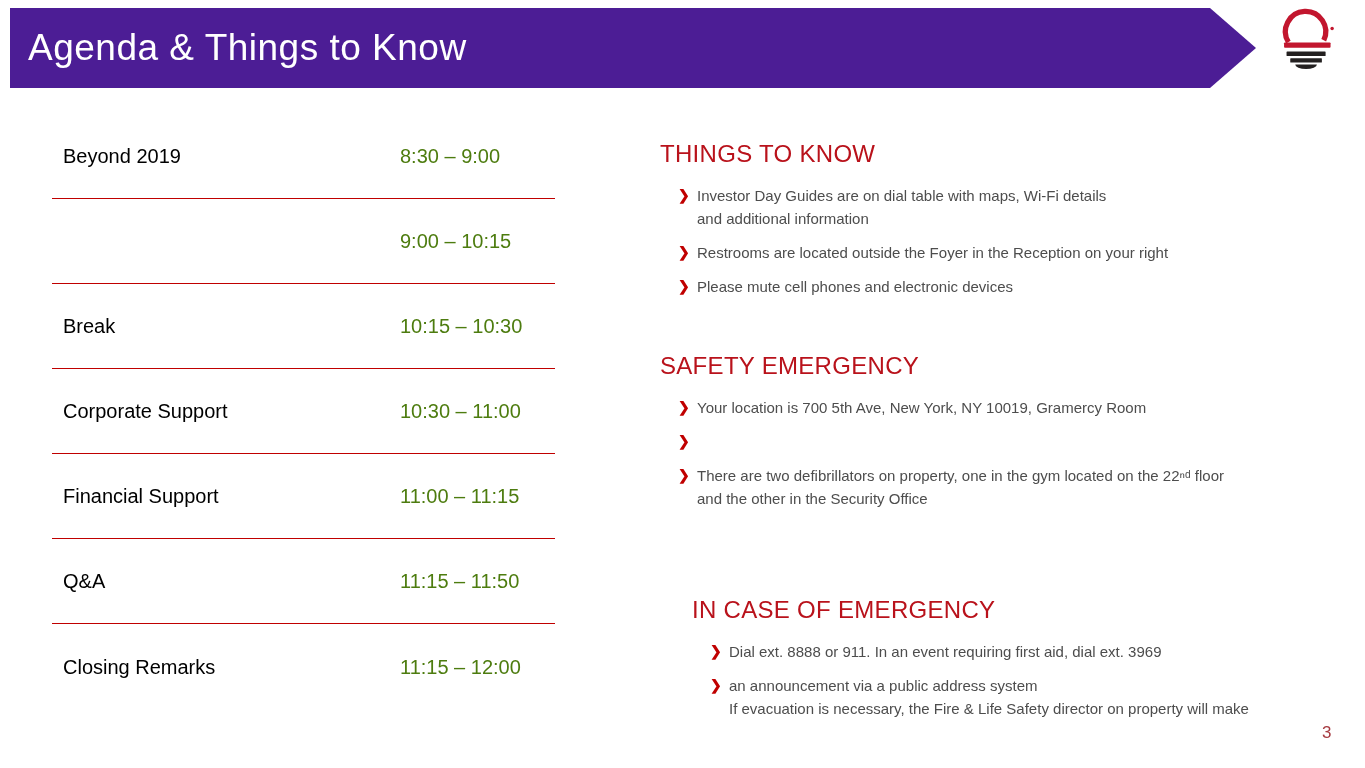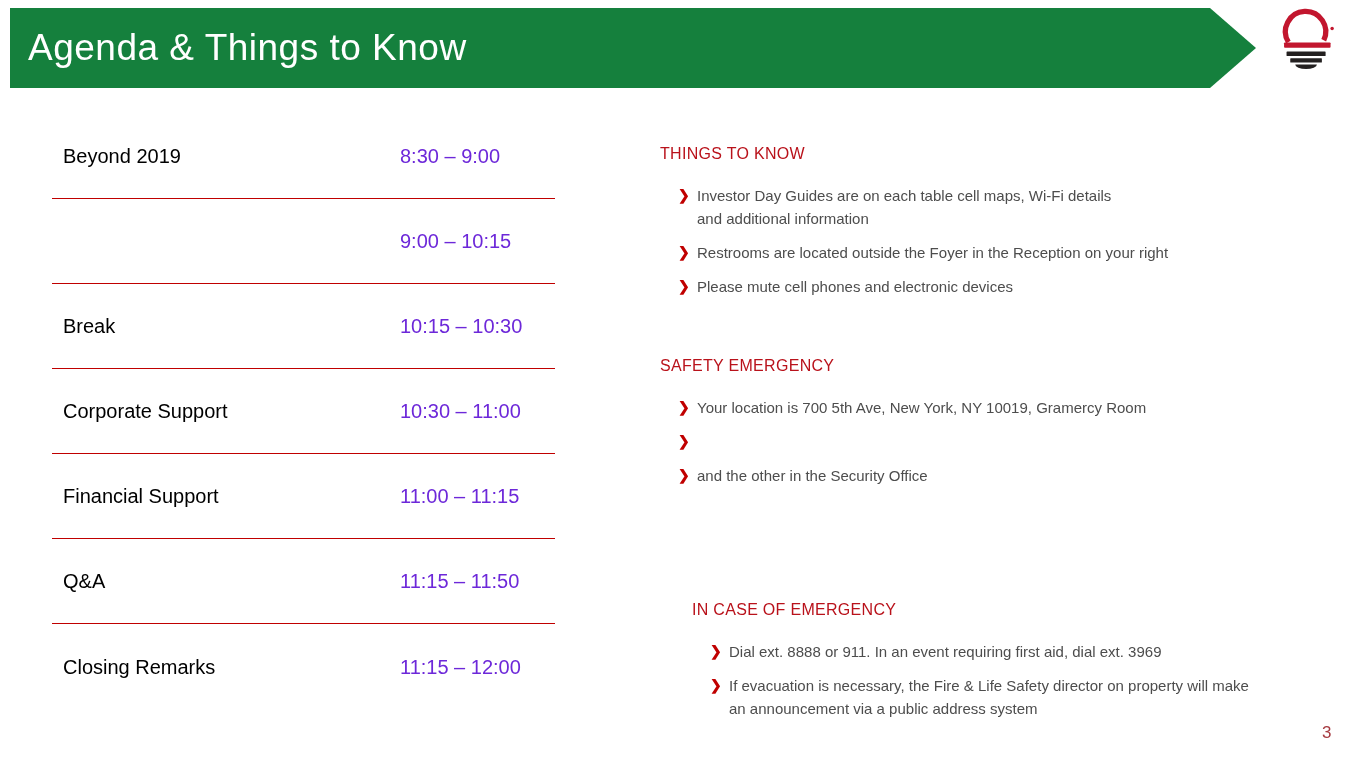--- a/index.html
+++ b/index.html
@@ -3,52 +3,52 @@
 <meta charset="utf-8">
 <style>
   * { margin: 0; padding: 0; box-sizing: border-box; }
   html, body { width: 1365px; height: 768px; background: #ffffff; overflow: hidden;
     font-family: "Liberation Sans", sans-serif; }
   .slide { position: relative; width: 1365px; height: 768px; background: #ffffff; }
 
   
   .banner {
     position: absolute; left: 10px; top: 8px; width: 1246px; height: 100px;
-    background: #15803d;
+    background: #4c1d95;
     clip-path: polygon(0 0, 1200px 0, 1246px 40px, 1200px 80px, 0 80px);
   }
   .banner h1 {
     color: #ffffff; font-size: 37px; font-weight: 400; line-height: 80px;
     padding-left: 18px; letter-spacing: 0.5px; white-space: nowrap;
   }
 
   
   .logo { position: absolute; left: 1276px; top: 6px; width: 62px; height: 66px; }
 
   
   .agenda { position: absolute; left: 52px; top: 114px; width: 503px; }
   .agenda-row { position: relative; height: 85px; }
   .agenda-row.lined { border-bottom: 1.5px solid #C00000; }
   .agenda-label {
     position: absolute; left: 11px; top: 50%; transform: translateY(-50%);
     font-size: 20px; color: #000000; white-space: nowrap;
   }
   .agenda-time {
     position: absolute; left: 348px; top: 50%; transform: translateY(-50%);
-    font-size: 20px; color: #6d28d9; white-space: nowrap;
+    font-size: 20px; color: #4d7c0f; white-space: nowrap;
   }
 
   
   .right-col { position: absolute; left: 660px; top: 143px; width: 680px; }
   .info-section { position: absolute; left: 0; width: 680px; }
   .sec-0 { top: 0; }
   .sec-1 { top: 212px; }
   .sec-2 { top: 456px; margin-left: 32px; }
   .info-section h2 {
-    color: #B9121B; font-size: 16px; font-weight: 400; letter-spacing: 0.3px;
+    color: #B9121B; font-size: 24px; font-weight: 400; letter-spacing: 0.3px;
     line-height: 22px; margin-bottom: 19px; white-space: nowrap;
   }
   .bullets { margin-left: 18px; }
   .bullet { display: flex; align-items: flex-start; margin-bottom: 11px; }
   .chev {
     color: #C00000; font-size: 14px; font-weight: 700; line-height: 23px;
     width: 19px; flex: 0 0 19px;
   }
   .btext { font-size: 15px; color: #4d4d4d; line-height: 23px; }
   .btext span { display: block; white-space: nowrap; }
@@ -109,21 +109,21 @@
   </div>
 
   <div class="right-col">
 
     <section class="info-section sec-0">
       <h2>THINGS TO KNOW</h2>
       <div class="bullets">
         <div class="bullet">
           <span class="chev">❯</span>
           <span class="btext">
-            <span>Investor Day Guides are on each table cell maps, Wi-Fi details</span>
+            <span>Investor Day Guides are on dial table with maps, Wi-Fi details</span>
             <span>and additional information</span>
           </span>
         </div>
         <div class="bullet">
           <span class="chev">❯</span>
           <span class="btext">
             <span>Restrooms are located outside the Foyer in the Reception on your right</span>
 
           </span>
         </div>
@@ -146,41 +146,42 @@
             <span>Your location is 700 5th Ave, New York, NY 10019, Gramercy Room</span>
 
           </span>
         </div>
         <div class="bullet">
           <span class="chev">❯</span>
         </div>
         <div class="bullet">
           <span class="chev">❯</span>
           <span class="btext">
+            <span>There are two defibrillators on property, one in the gym located on the 22ⁿᵈ floor</span>
             <span>and the other in the Security Office</span>
           </span>
         </div>
       </div>
     </section>
 
     <section class="info-section sec-2">
       <h2>IN CASE OF EMERGENCY</h2>
       <div class="bullets">
         <div class="bullet">
           <span class="chev">❯</span>
           <span class="btext">
             <span>Dial ext. 8888 or 911. In an event requiring first aid, dial ext. 3969</span>
 
           </span>
         </div>
         <div class="bullet">
           <span class="chev">❯</span>
           <span class="btext">
+            <span>an announcement via a public address system</span>
             <span>If evacuation is necessary, the Fire &amp; Life Safety director on property will make</span>
-            <span>an announcement via a public address system</span>
           </span>
         </div>
       </div>
     </section>
 
   </div>
 
   <div class="page-number">3</div>
 
 </div>

